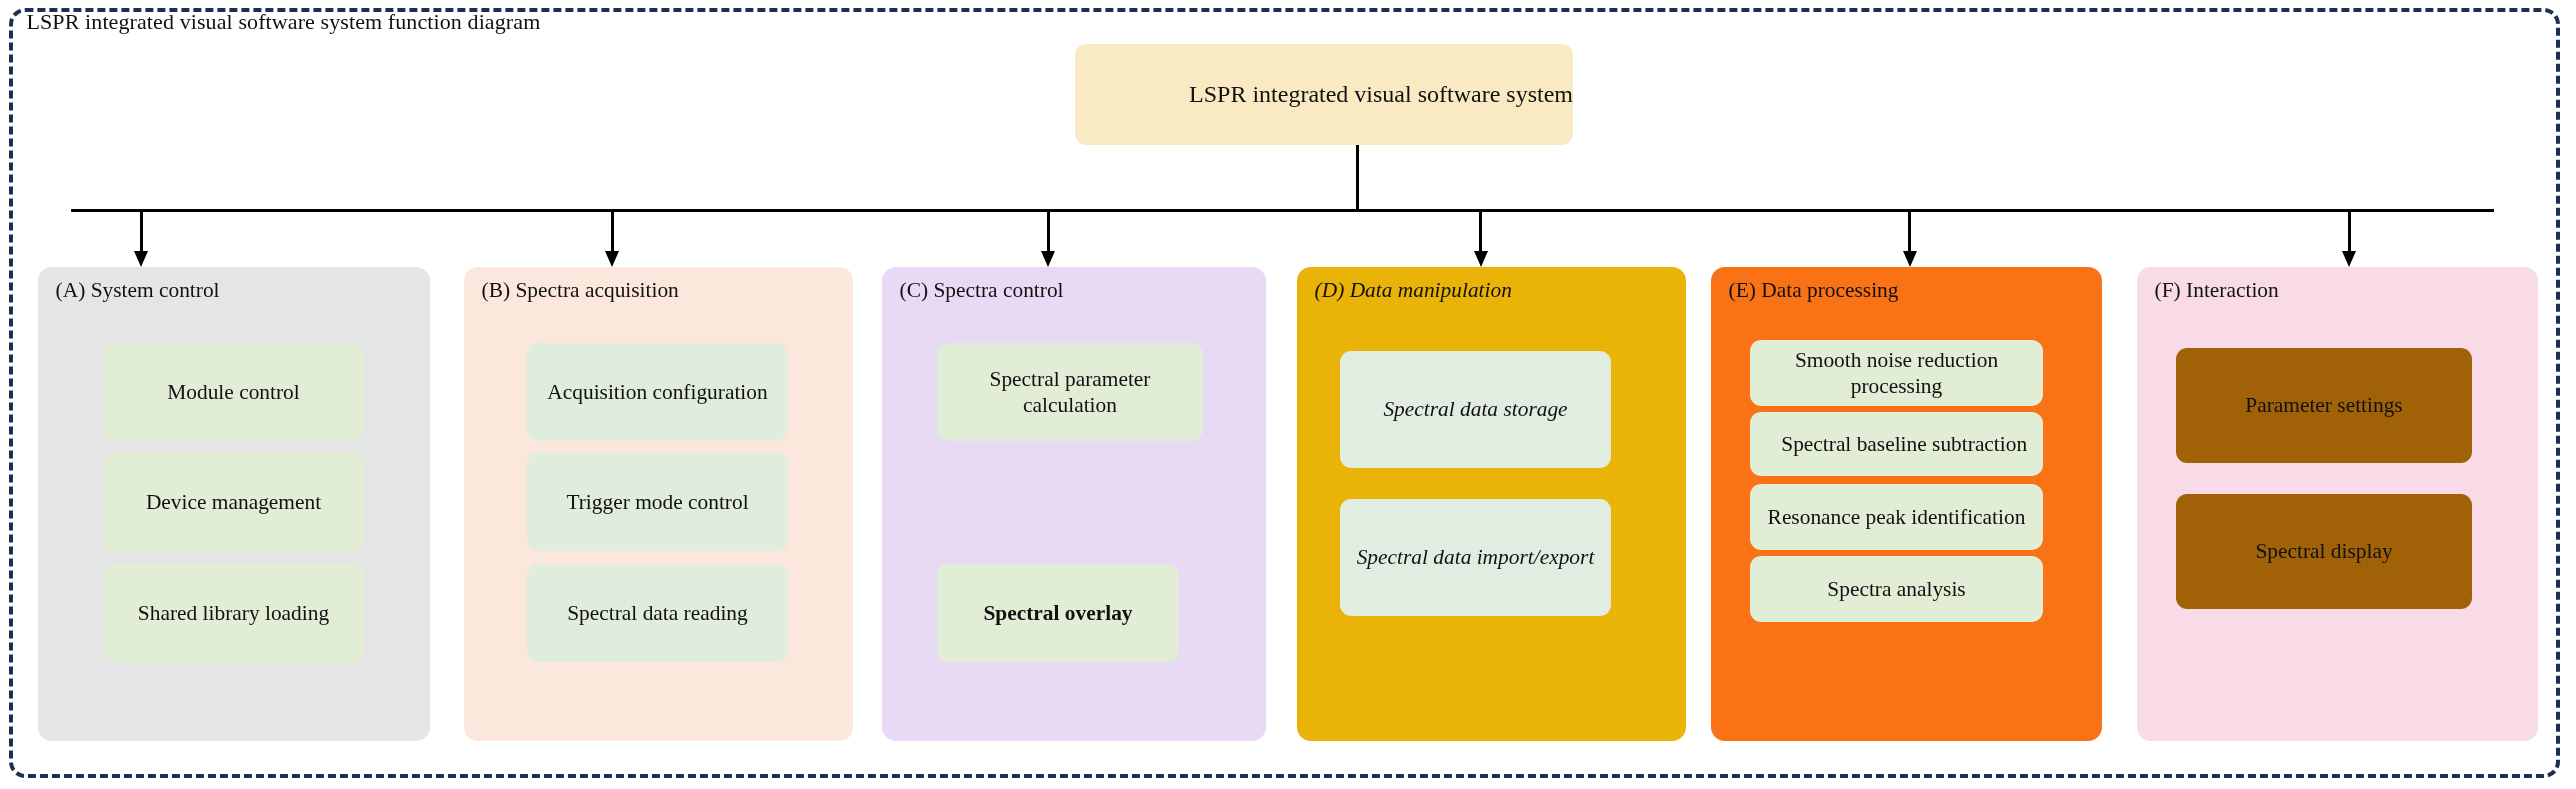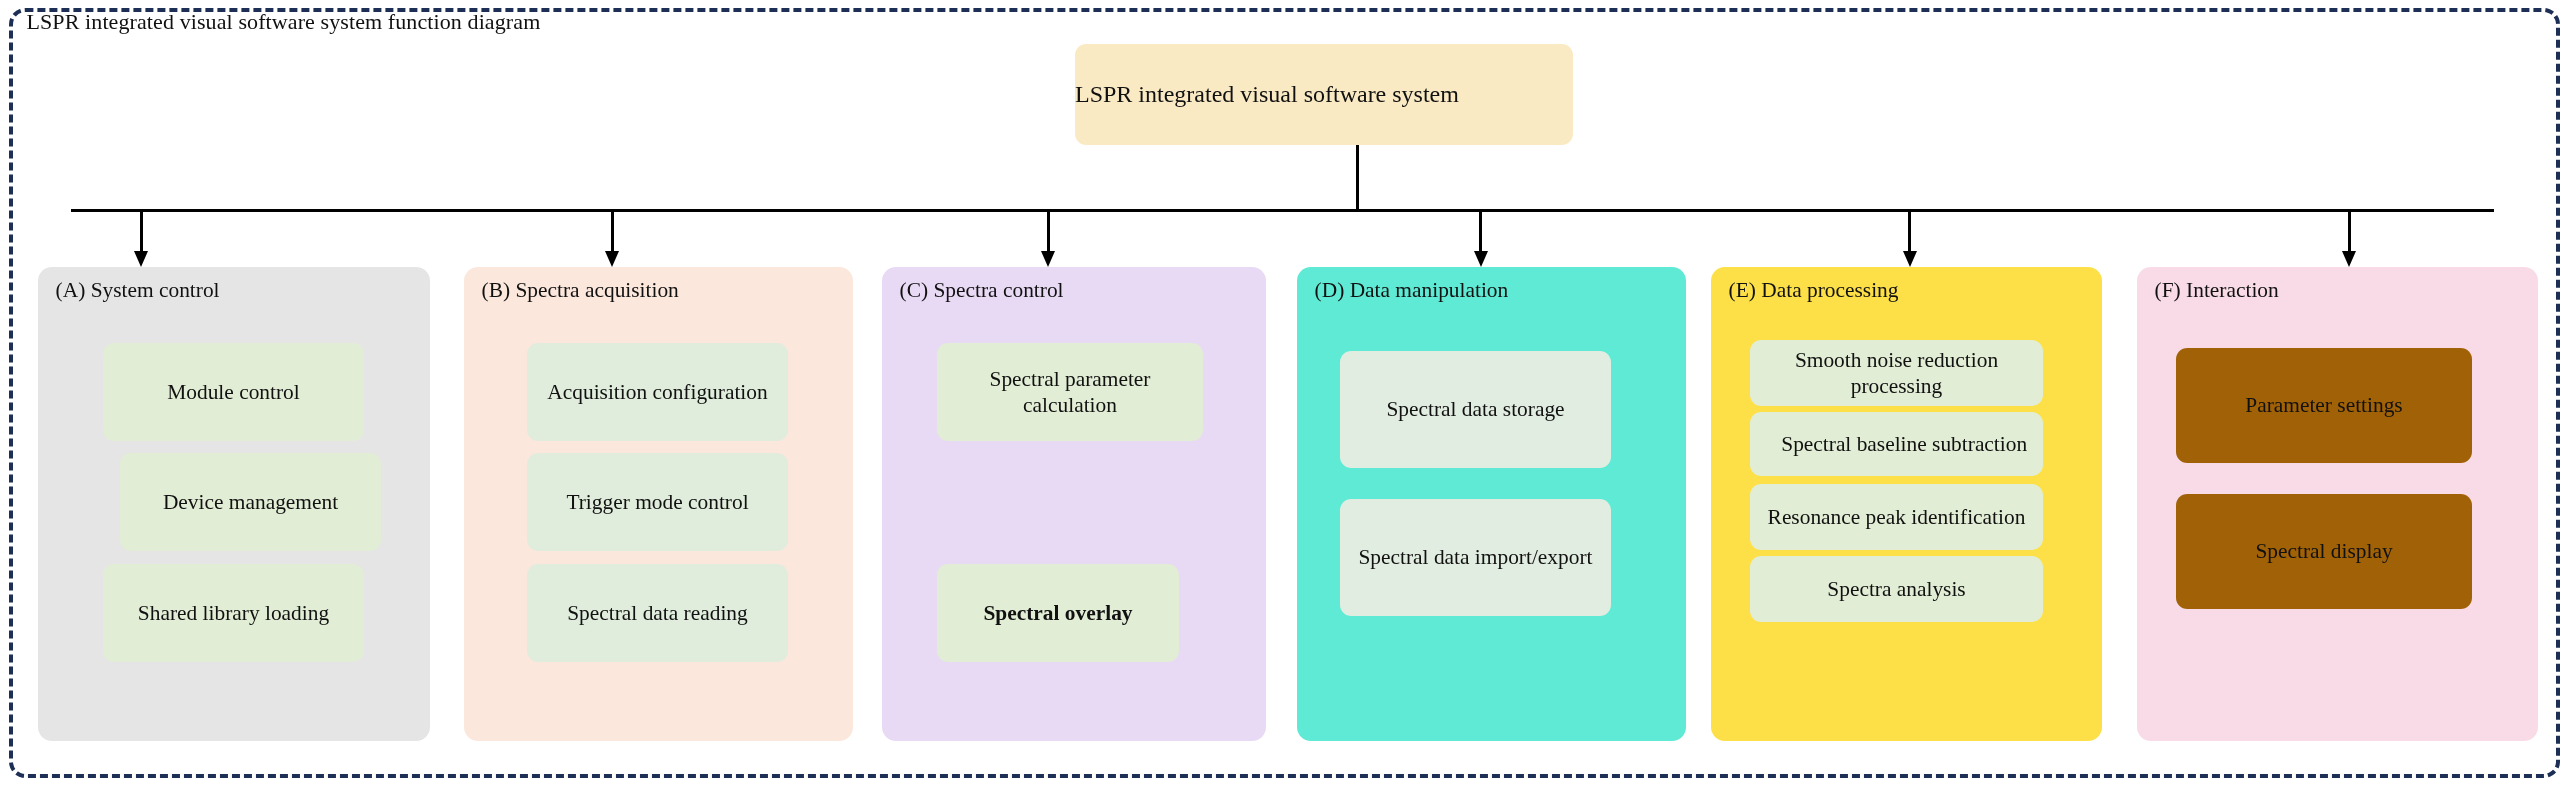--- a/index.html
+++ b/index.html
@@ -13,21 +13,21 @@
          border:4.4px dashed #1d2f55;border-radius:16.4px;box-sizing:border-box;
          pointer-events:none;}
 
   
   #caption{position:absolute;left:26.5px;top:10px;font-size:22px;line-height:1.1;
            letter-spacing:0.1px;white-space:nowrap;}
 
   
   #root{position:absolute;left:1075px;top:44px;width:498px;height:101px;
         background:#faeac4;border-radius:11.3px;
-        display:flex;align-items:center;justify-content:flex-start;}
+        display:flex;align-items:center;justify-content:flex-end;}
   #root span{font-size:24px;line-height:1.15;white-space:nowrap;}
 
   
   .vstem{position:absolute;width:2.5px;background:#000;}
   #bus{position:absolute;left:71px;top:209px;width:2423px;height:3.1px;background:#000;}
   .drop{position:absolute;width:2.5px;background:#000;}
   .arrowhead{position:absolute;width:0;height:0;
              border-left:7px solid transparent;border-right:7px solid transparent;
              border-top:16.4px solid #000;}
 
@@ -38,22 +38,22 @@
                white-space:nowrap;}
   .child{position:absolute;background:#e2edd5;border-radius:11.3px;
          display:flex;align-items:center;justify-content:center;text-align:center;
          box-sizing:border-box;padding:0 7.6px;}
   .child span{font-size:21.4px;line-height:1.22;display:block;}
 
   
   #panel-a{background:#e5e5e5;}
   #panel-b{background:#fbe7dc;}
   #panel-c{background:#e8daf4;}
-  #panel-d{background:#5eead4;}
-  #panel-e{background:#fde047;}
+  #panel-d{background:#eab308;font-style:italic;}
+  #panel-e{background:#f97316;}
   #panel-f{background:#f8dbe6;}
   #panel-d .child{background:#e2ede1;}
   #panel-b .child{background:#e0ecdc;}
   #panel-f .child{background:#a16207;}
 </style>
 </head>
 <body>
 
 <div id="canvas">
 
@@ -85,21 +85,21 @@
   <div class="arrowhead" style="left:1903px;top:251px;"></div>
 
   <div class="drop" style="left:2348px;top:210px;height:43px;"></div>
   <div class="arrowhead" style="left:2342px;top:251px;"></div>
 
   <div class="panel" id="panel-a" style="left:38px;width:392px;height:474px;">
     <div class="panel-title">(A) System control</div>
     <div class="child" style="left:65px;top:76px;width:261px;height:98px;">
       <span>Module control</span>
     </div>
-    <div class="child" style="left:65px;top:186px;width:261px;height:98px;margin-left:17px;">
+    <div class="child" style="left:65px;top:186px;width:261px;height:98px;">
       <span>Device management</span>
     </div>
     <div class="child" style="left:65px;top:297px;width:261px;height:98px;">
       <span>Shared library loading</span>
     </div>
   </div>
 
   <div class="panel" id="panel-b" style="left:464px;width:389px;height:474px;">
     <div class="panel-title">(B) Spectra acquisition</div>
     <div class="child" style="left:63px;top:76px;width:261px;height:98px;">

